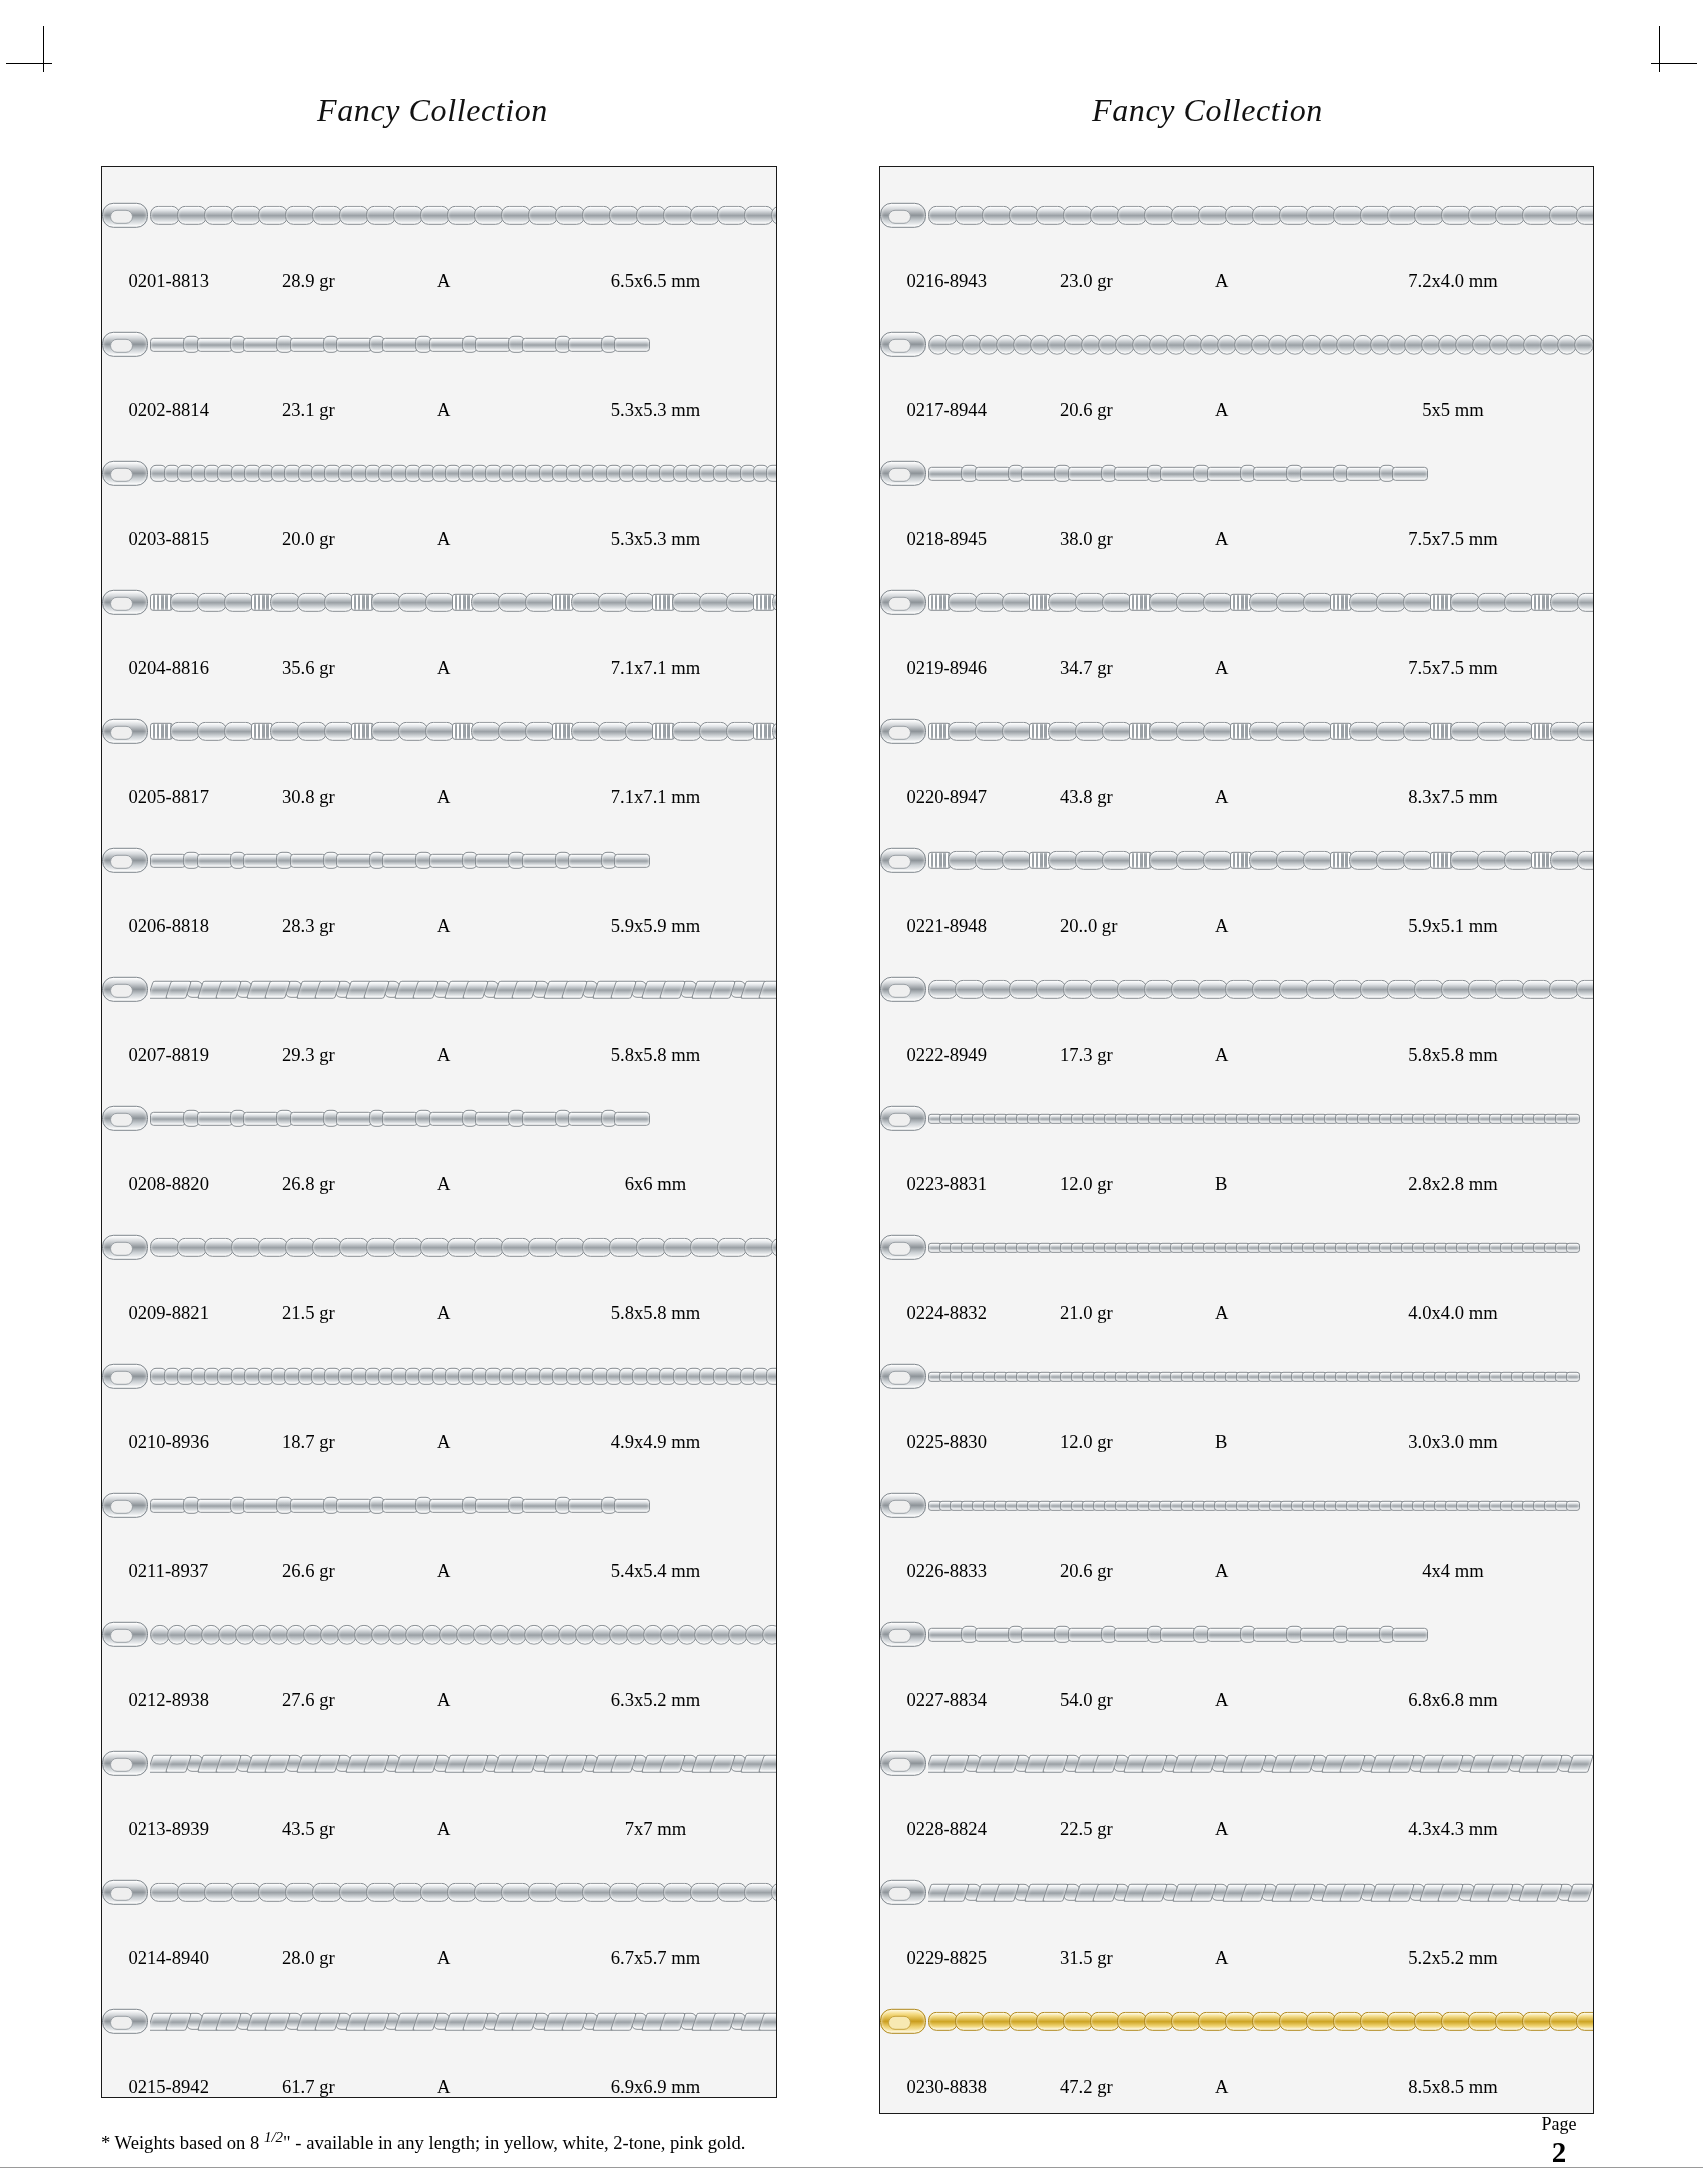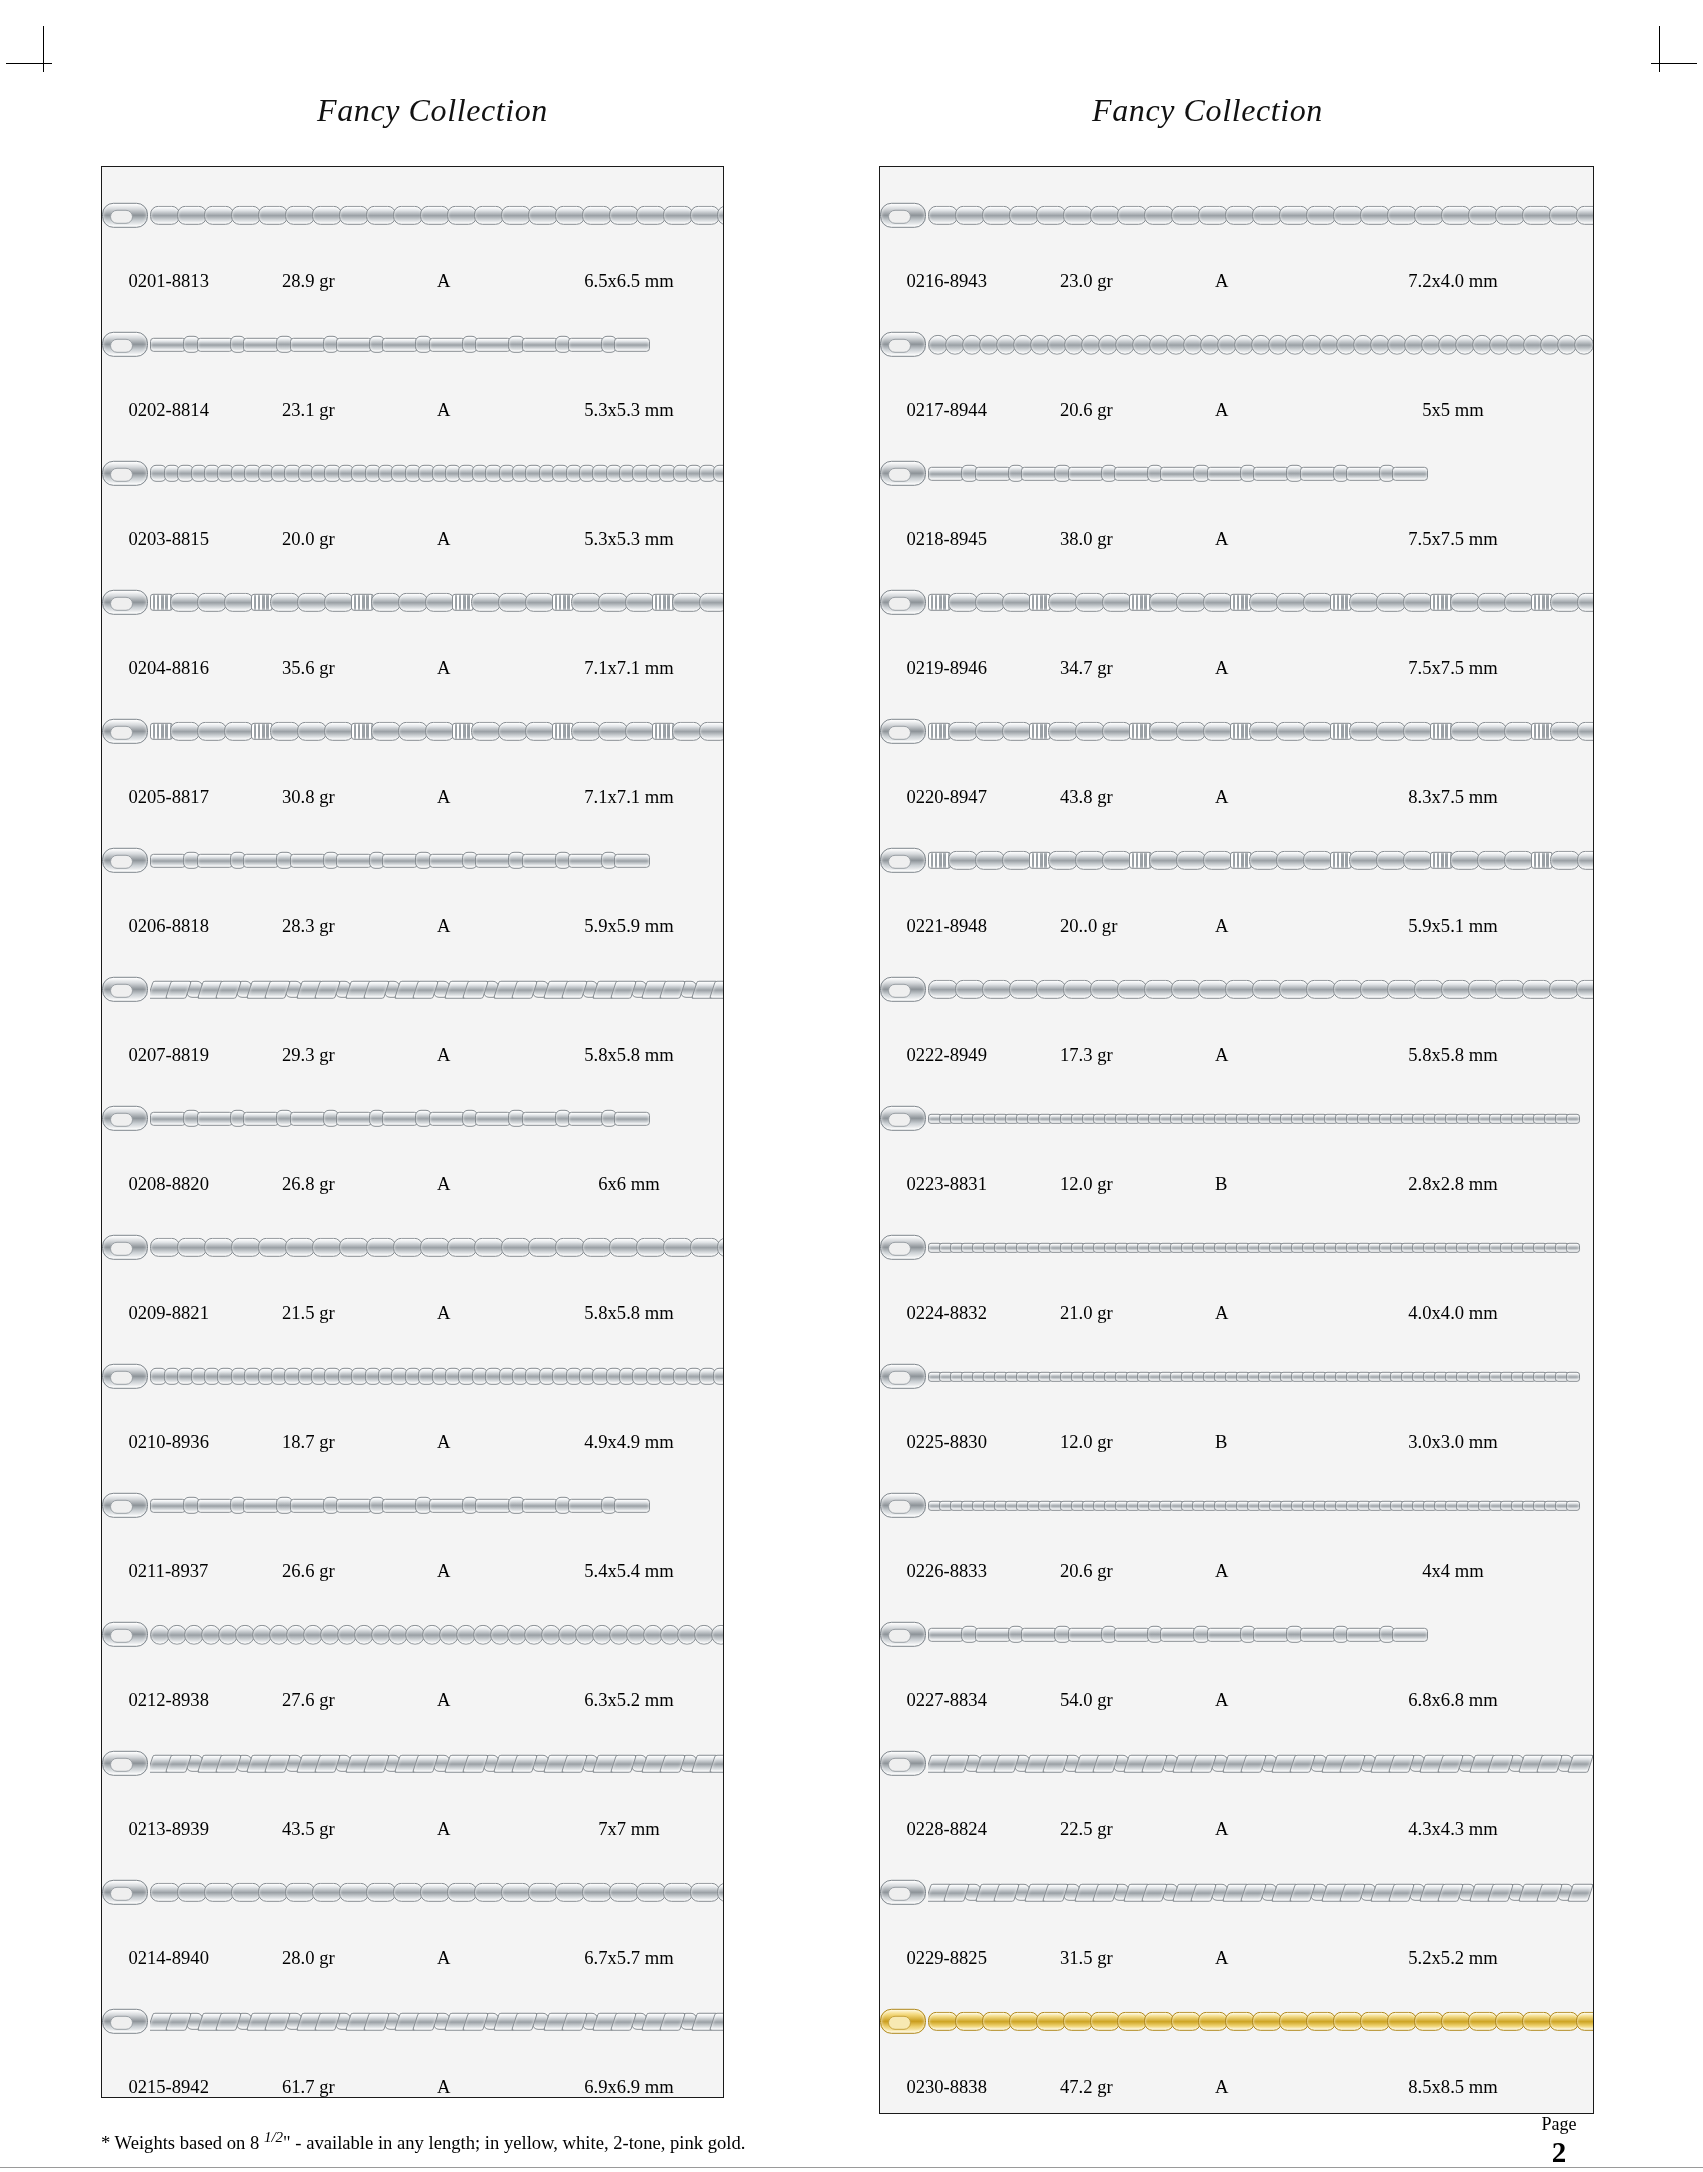--- a/index.html
+++ b/index.html
@@ -47,21 +47,21 @@
   #title-right { left: 877px; top: 72px; width: 661px; }
 
   
   .panel {
     position: absolute;
     border: 1.2px solid #1a1a1a;
     background: #f4f4f4;
     box-sizing: border-box;
     overflow: hidden;
   }
-  #panel-left  { left: 101px;  top: 146px; width: 623px; height: 1932px; }
+  #panel-left  { left: 101px;  top: 146px; width: 676px; height: 1932px; }
   #panel-right { left: 879px; top: 146px; width: 715px; height: 1948px; }
 
   .panel-inner {
     position: relative;
     width: 100%;
     height: 100%;
   }
 
   
   .product-row {

